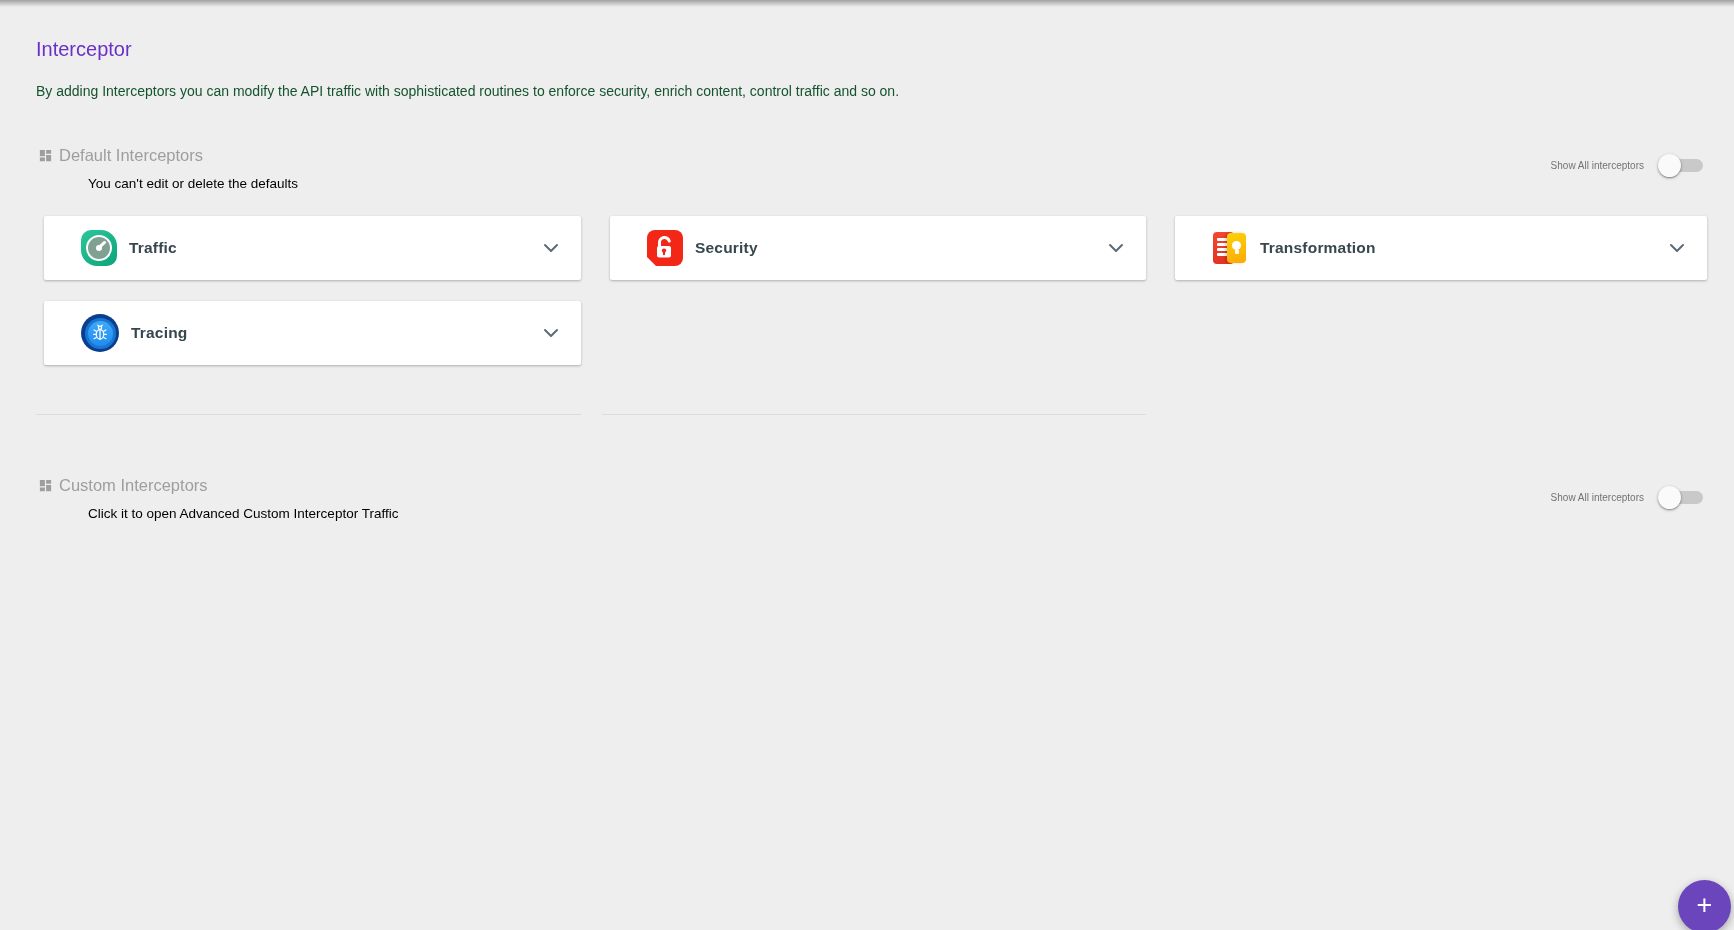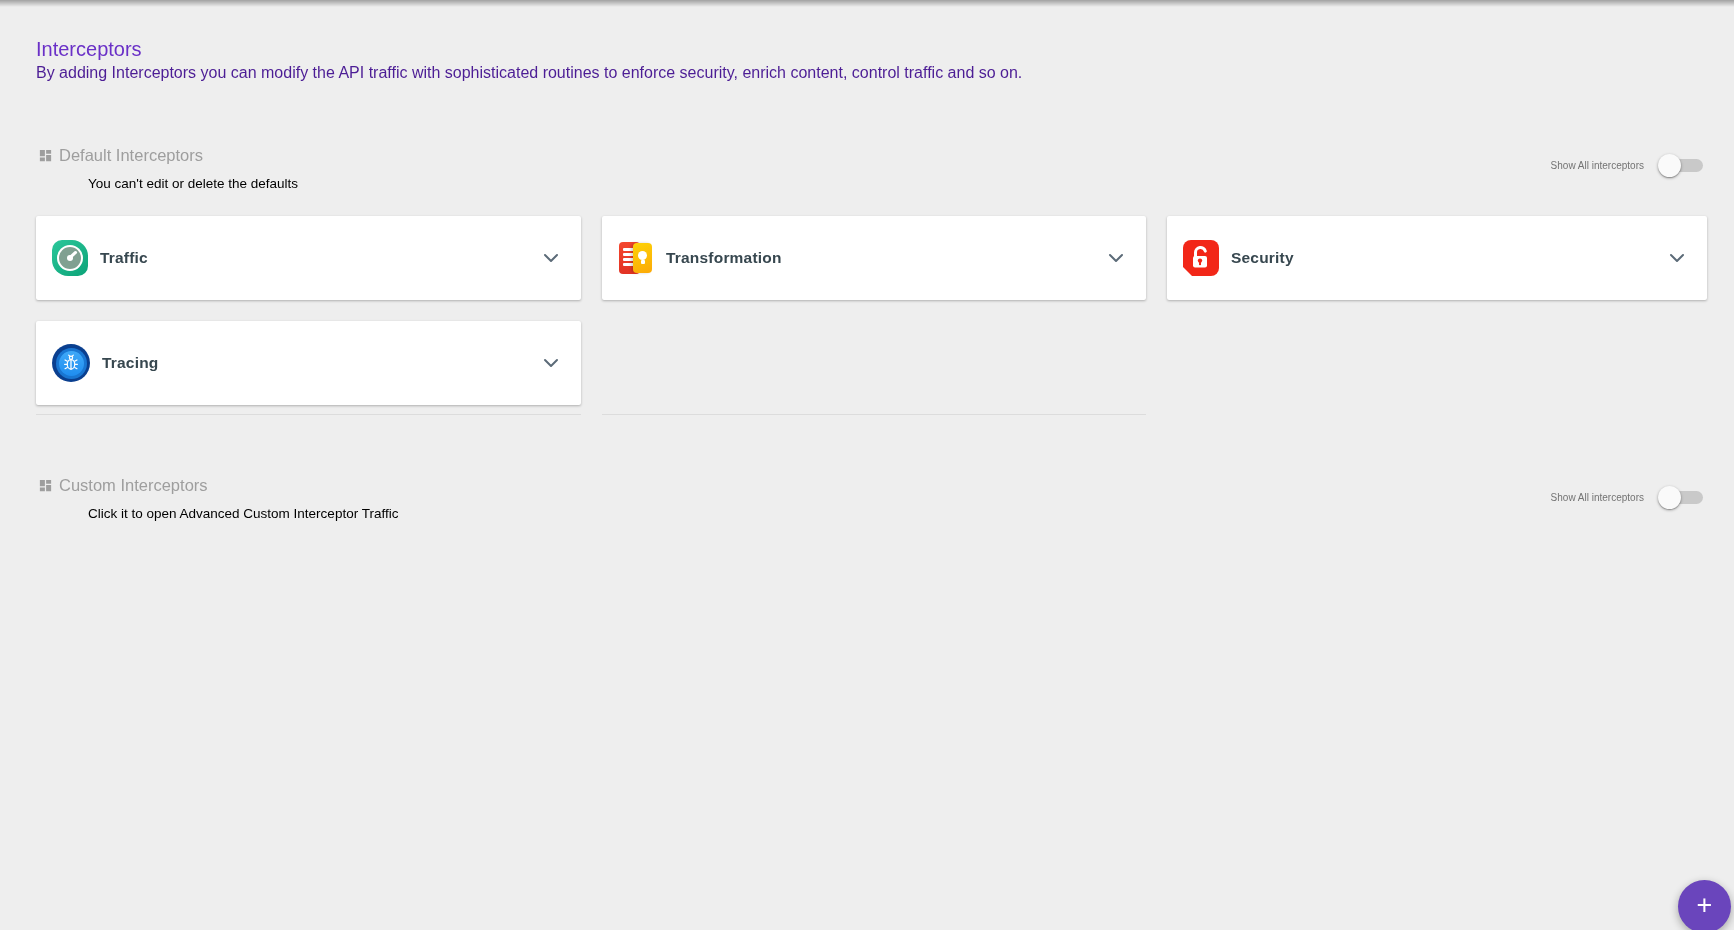--- a/index.html
+++ b/index.html
@@ -6,43 +6,43 @@
   html,body { width:1734px; height:930px; overflow:hidden; }
   body { font-family:"Liberation Sans", sans-serif; background:#eeeeee; position:relative; }
 
   .screen { position:absolute; inset:0; background:#eeeeee; }
 
   .top-shadow { position:absolute; left:0; top:0; width:100%; height:7px;
     background:linear-gradient(to bottom, rgba(0,0,0,0.32), rgba(0,0,0,0)); }
 
   
   .page-title { position:absolute; left:36px; top:38px; font-size:20px; color:#6a30c7; font-weight:400; }
-  .page-desc  { position:absolute; left:36px; top:64px; font-size:16px; color:#4c1d95; }
+  .page-desc  { position:absolute; left:36px; top:83px; font-size:14px; color:#14532d; }
 
   
   .section-head { position:absolute; left:38px; display:flex; align-items:center; gap:6px; }
   .section-head .grid-ic { width:15px; height:15px; display:inline-flex; }
   .section-title { font-size:16.5px; color:#9e9e9e; }
   .section-sub { position:absolute; left:48px; font-size:13.5px; color:#000000;margin-left:40px; }
 
   
   .toggle-row { position:absolute; display:flex; align-items:center; gap:14px; }
   .toggle-label { font-size:10px; color:#737373; }
   .switch { position:relative; width:45px; height:23px; cursor:pointer; }
   .switch .track { position:absolute; left:8px; top:5px; width:37px; height:13px;
     border-radius:7px; background:#c9c9c9; }
   .switch .knob { position:absolute; left:0; top:0; width:23px; height:23px; border-radius:50%;
     background:#fafafa; box-shadow:0 1px 3px rgba(0,0,0,0.35), 0 1px 1px rgba(0,0,0,0.2); }
 
   
   .grid { position:absolute; left:36px; top:216px; width:1671px;
     display:grid; grid-template-columns:545px 544px 540px; column-gap:21px; row-gap:21px; }
-  .card { height:84px; background:#ffffff; border-radius:2px;
+  .card { height:64px; background:#ffffff; border-radius:2px;
     box-shadow:0 1px 3px rgba(0,0,0,0.18), 0 1px 2px rgba(0,0,0,0.10);
-    display:flex; align-items:center; padding:0 22px 0 16px; cursor:pointer; }
+    display:flex; align-items:center; padding:0 22px 0 37px; cursor:pointer;margin-left:8px; }
   .card .label { font-size:15.5px; font-weight:600; color:#37474f; letter-spacing:.2px; margin-left:12px; }
   .card .spacer { flex:1; }
   .chevron { width:16px; height:10px; display:flex; cursor:pointer; }
 
   .divider { position:absolute; top:414px; height:1px; background:#dcdcdc; }
   .divider.d1 { left:36px;  width:545px; }
   .divider.d2 { left:602px; width:544px; }
 
   
   .ic { position:relative; flex:0 0 auto; }
@@ -99,21 +99,21 @@
     background:#6a45bc; box-shadow:0 3px 8px rgba(0,0,0,0.32);
     display:flex; align-items:center; justify-content:center; cursor:pointer; }
   .fab span { color:#ffffff; font-size:27px; font-weight:300; line-height:1; margin-top:-2px; }
 </style>
 </head>
 <body>
 
 <div class="screen">
   <div class="top-shadow"></div>
 
-  <div class="page-title">Interceptors</div>
+  <div class="page-title">Interceptor</div>
   <div class="page-desc">By adding Interceptors you can modify the API traffic with sophisticated routines to enforce security, enrich content, control traffic and so on.</div>
 
   <div class="section-head" style="top:146px;">
     <span class="grid-ic">
       <svg viewBox="0 0 24 24" width="15" height="15">
           <path fill="#9e9e9e" d="M3 13h8V3H3v10zm0 8h8v-6H3v6zm10 0h8V11h-8v10zm0-18v6h8V3h-8z"></path>
         </svg>
     </span>
     <span class="section-title">Default Interceptors</span>
   </div>
@@ -137,52 +137,52 @@
       </div>
       <span class="label">Traffic</span>
       <span class="spacer"></span>
       <span class="chevron">
         <svg viewBox="0 0 16 10" width="16" height="10">
             <polyline points="2,2 8,8 14,2" fill="none" stroke="#5c6b78" stroke-width="2" stroke-linecap="round" stroke-linejoin="round"></polyline>
           </svg>
       </span>
     </div>
 
+
+    <div class="card">
+      <div class="ic security-ic">
+        <svg viewBox="0 0 36 36" width="36" height="36" style="position:absolute;left:0;top:0;">
+          <path d="M12.5 17 V12.5 a5 5 0 0 1 9.8 -1.4" fill="none" stroke="#ffffff" stroke-width="3" stroke-linecap="round"></path>
+          <rect x="10" y="16" width="14" height="11.5" rx="2" fill="#ffffff"></rect>
+          <circle cx="17" cy="20.6" r="2.2" fill="#f22718"></circle>
+          <rect x="16" y="21.5" width="2" height="3.6" fill="#f22718"></rect>
+        </svg>
+        <div class="notch"></div>
+      </div>
+      <span class="label">Security</span>
+      <span class="spacer"></span>
+      <span class="chevron">
+        <svg viewBox="0 0 16 10" width="16" height="10">
+            <polyline points="2,2 8,8 14,2" fill="none" stroke="#5c6b78" stroke-width="2" stroke-linecap="round" stroke-linejoin="round"></polyline>
+          </svg>
+      </span>
+    </div>
 
     <div class="card">
       <div class="ic transformation-ic">
         <div class="red"></div>
         <div class="ln" style="top:8px;"></div>
         <div class="ln" style="top:13px;"></div>
         <div class="ln" style="top:18px;"></div>
         <div class="ln" style="top:23px;"></div>
         <div class="yellow"></div>
         <div class="bulb"></div>
         <div class="stem"></div>
       </div>
       <span class="label">Transformation</span>
-      <span class="spacer"></span>
-      <span class="chevron">
-        <svg viewBox="0 0 16 10" width="16" height="10">
-            <polyline points="2,2 8,8 14,2" fill="none" stroke="#5c6b78" stroke-width="2" stroke-linecap="round" stroke-linejoin="round"></polyline>
-          </svg>
-      </span>
-    </div>
-
-    <div class="card">
-      <div class="ic security-ic">
-        <svg viewBox="0 0 36 36" width="36" height="36" style="position:absolute;left:0;top:0;">
-          <path d="M12.5 17 V12.5 a5 5 0 0 1 9.8 -1.4" fill="none" stroke="#ffffff" stroke-width="3" stroke-linecap="round"></path>
-          <rect x="10" y="16" width="14" height="11.5" rx="2" fill="#ffffff"></rect>
-          <circle cx="17" cy="20.6" r="2.2" fill="#f22718"></circle>
-          <rect x="16" y="21.5" width="2" height="3.6" fill="#f22718"></rect>
-        </svg>
-        <div class="notch"></div>
-      </div>
-      <span class="label">Security</span>
       <span class="spacer"></span>
       <span class="chevron">
         <svg viewBox="0 0 16 10" width="16" height="10">
             <polyline points="2,2 8,8 14,2" fill="none" stroke="#5c6b78" stroke-width="2" stroke-linecap="round" stroke-linejoin="round"></polyline>
           </svg>
       </span>
     </div>
 
     <div class="card">
       <div class="ic tracing-ic">

